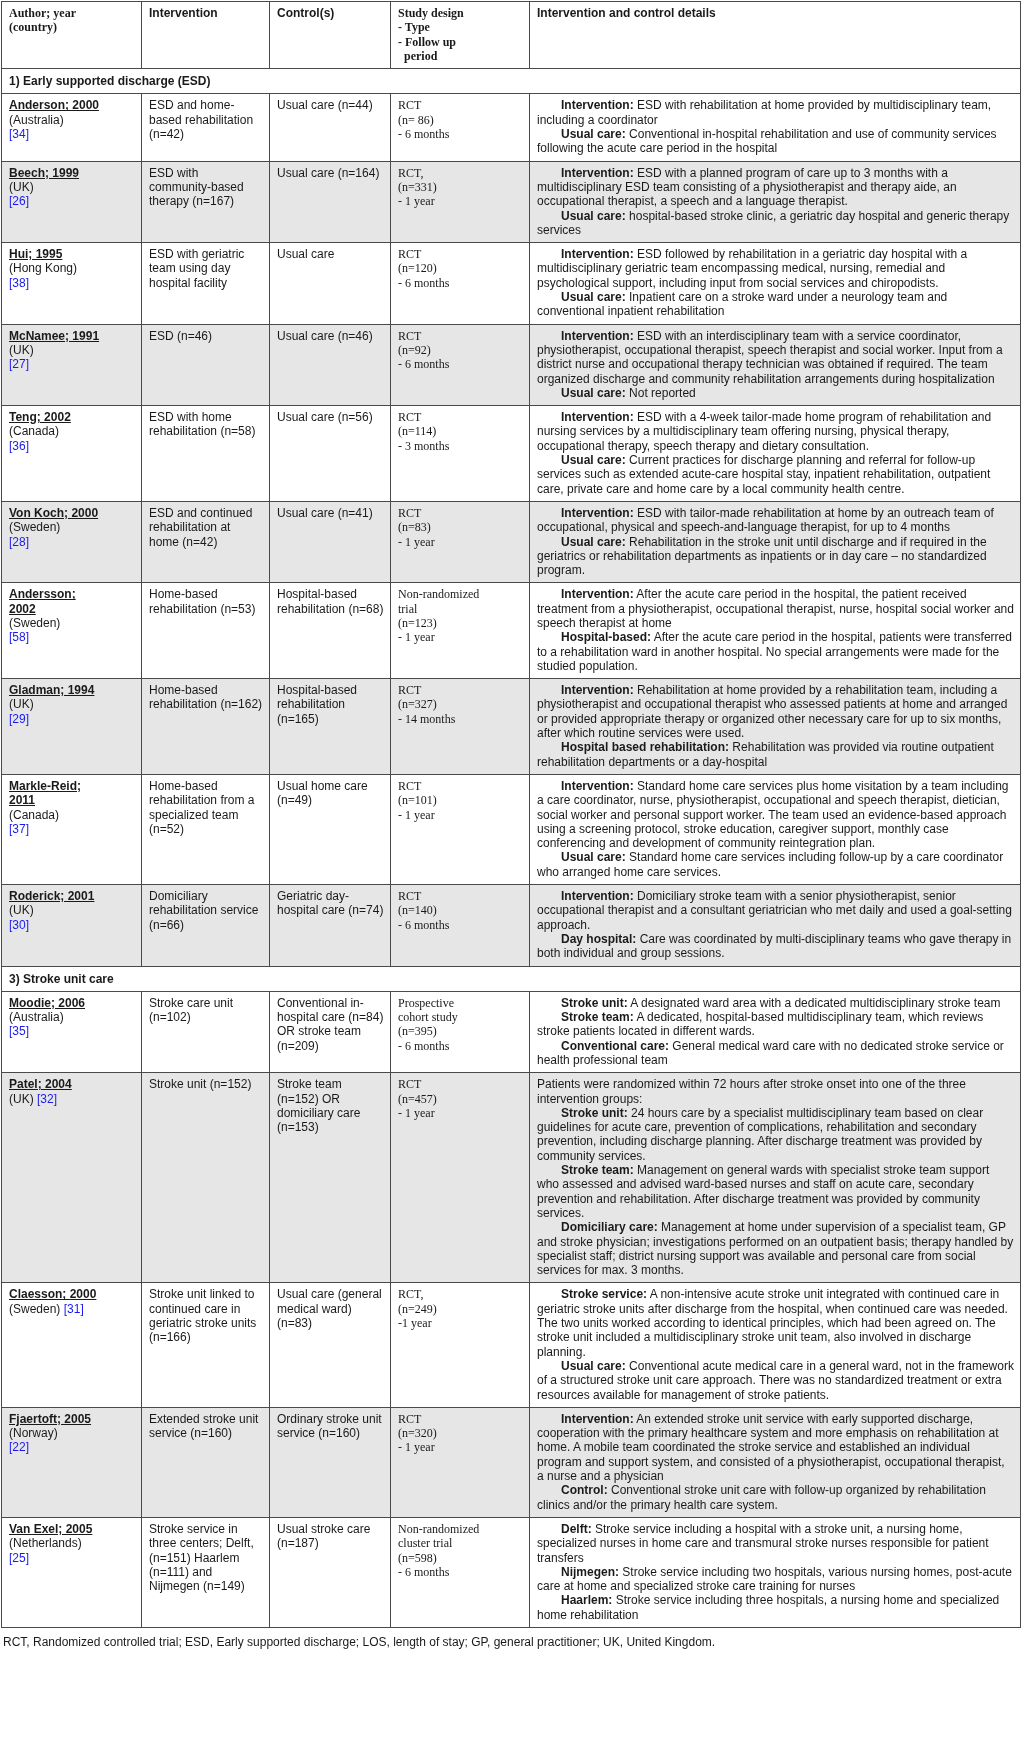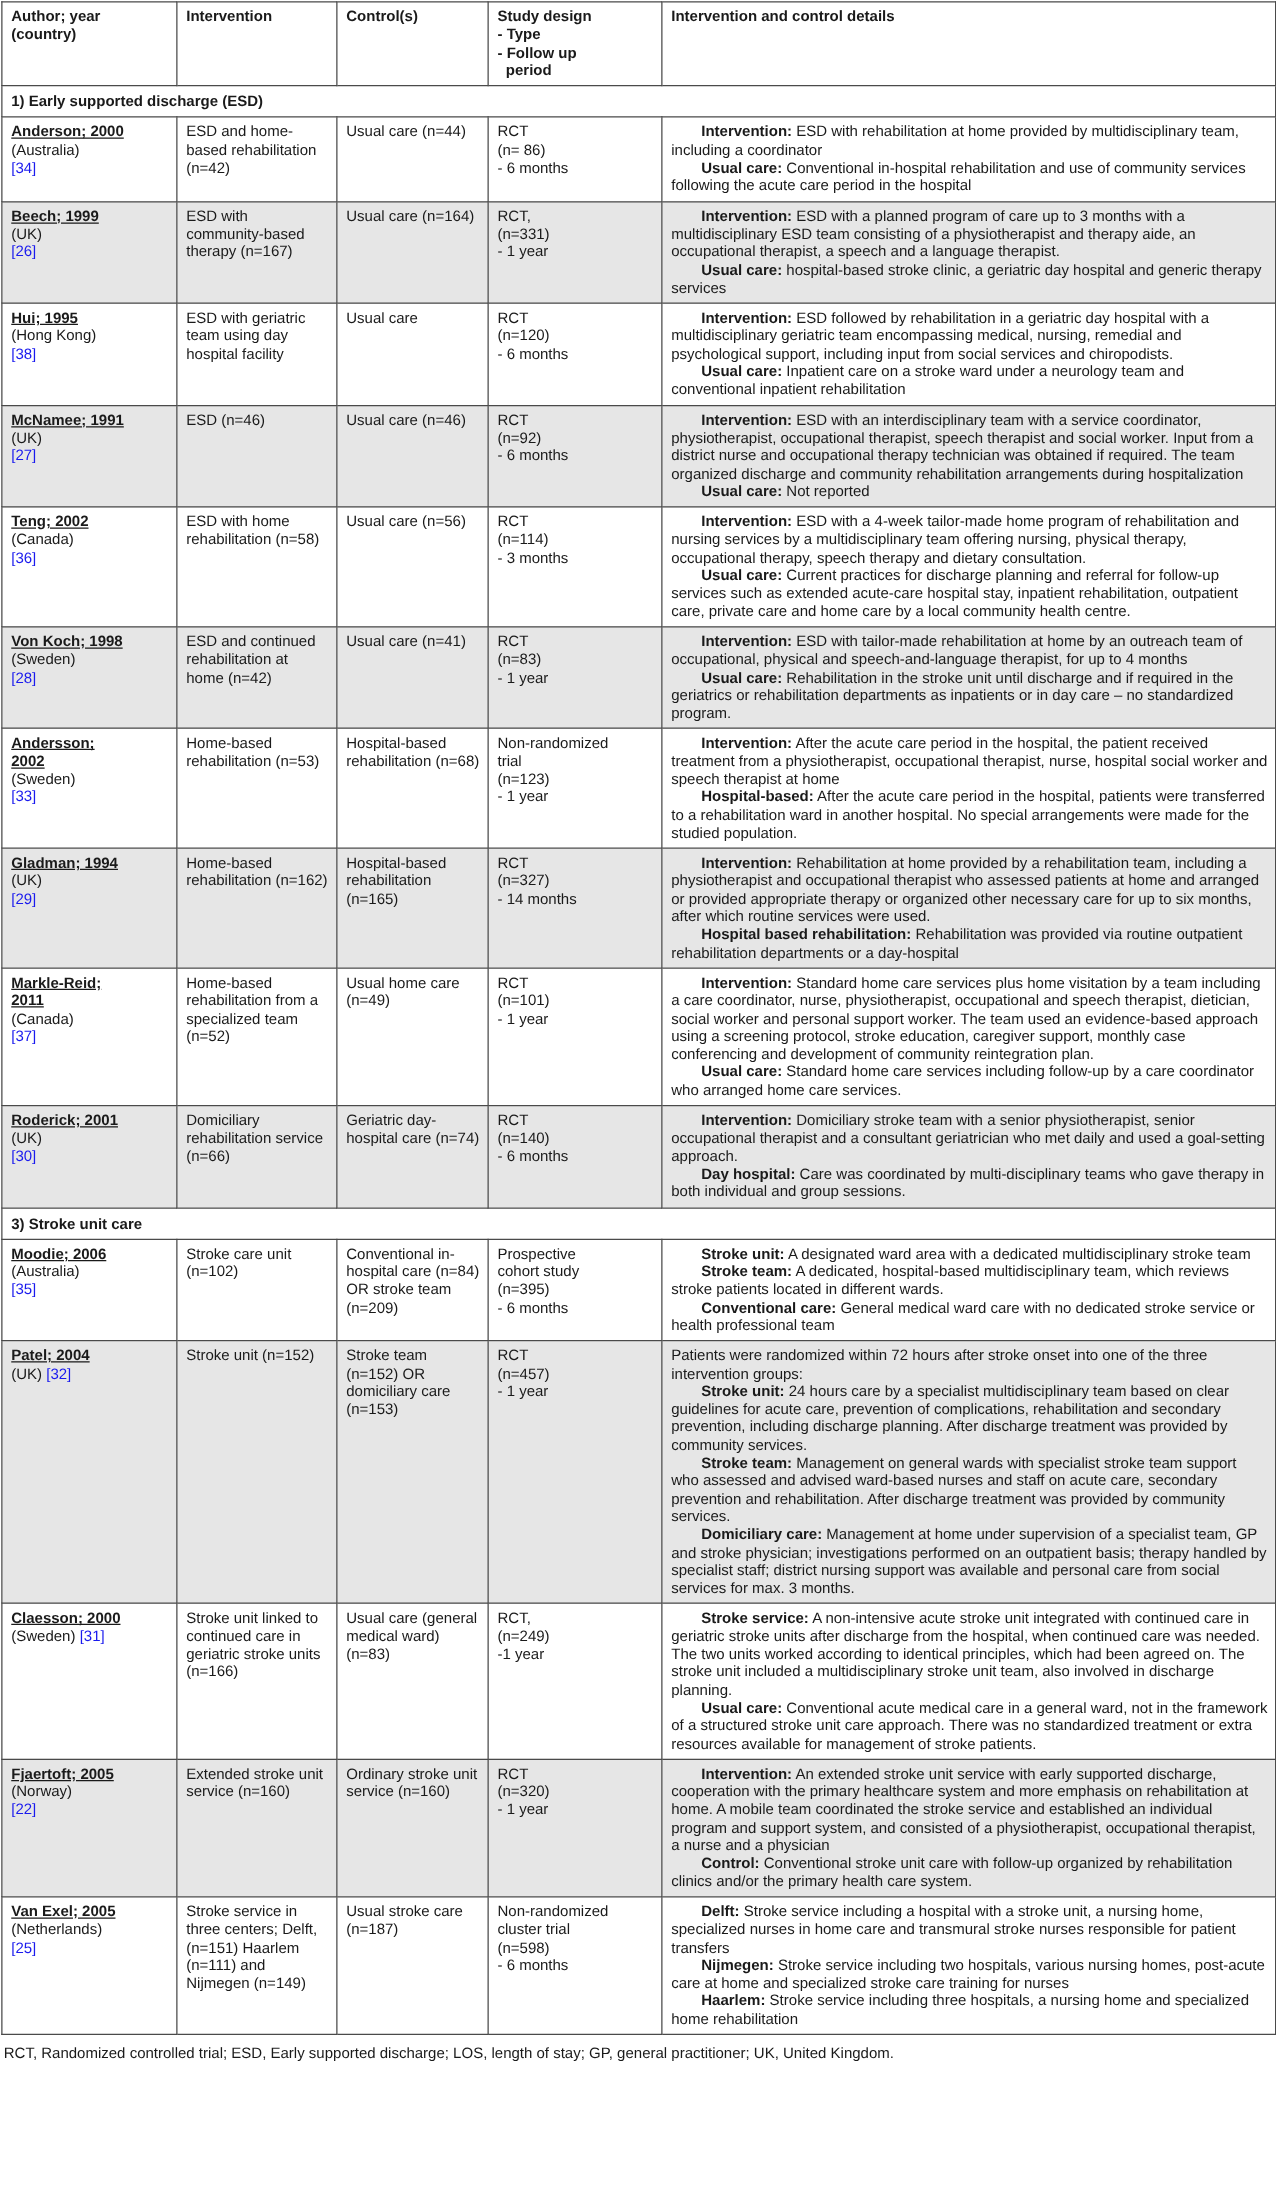--- a/index.html
+++ b/index.html
@@ -33,21 +33,21 @@
     text-align:left;
     padding:4px 6px 5px 7px;
     line-height:14.3px;
     font-weight:normal;
     word-wrap:break-word;
   }
   thead th{
     font-weight:bold;
     height:56px;
   }
-  th.pre, td.design{white-space:pre-wrap;}
+  th.pre, td.design{white-space:pre-wrap;font-family:Liberation Serif, serif;}
   tr.section-row td{
     font-weight:bold;
     padding-top:5px;
     padding-bottom:5px;
   }
   tr.shaded td{background:var(--shade);}
   .author-name{font-weight:bold;white-space:pre-line;text-decoration:underline;}
   .ref{color:var(--link);cursor:pointer;text-decoration:none;}
   td.details .seg b{font-weight:bold;padding-left:24px;}
   .footnote{
@@ -158,40 +158,40 @@
         <td class="design">RCT
 (n=114)
 - 3 months</td>
         <td class="details">
           <div class="seg"><b>Intervention:</b> ESD with a 4-week tailor-made home program of rehabilitation and nursing services by a multidisciplinary team offering nursing, physical therapy, occupational therapy, speech therapy and dietary consultation.</div>
           <div class="seg"><b>Usual care:</b> Current practices for discharge planning and referral for follow-up services such as extended acute-care hospital stay, inpatient rehabilitation, outpatient care, private care and home care by a local community health centre.</div>
         </td>
       </tr>
       <tr class="shaded">
         <td class="author">
-          <div class="author-name">Von Koch; 1998</div>
+          <div class="author-name">Von Koch; 2000</div>
           <div class="author-country">(Sweden)</div>
           <div class="author-ref"><span class="ref">[28]</span></div>
         </td>
         <td class="intervention">ESD and continued rehabilitation at home (n=42)</td>
         <td class="control">Usual care (n=41)</td>
         <td class="design">RCT
 (n=83)
 - 1 year</td>
         <td class="details">
           <div class="seg"><b>Intervention:</b> ESD with tailor-made rehabilitation at home by an outreach team of occupational, physical and speech-and-language therapist, for up to 4 months</div>
           <div class="seg"><b>Usual care:</b> Rehabilitation in the stroke unit until discharge and if required in the geriatrics or rehabilitation departments as inpatients or in day care – no standardized program.</div>
         </td>
       </tr>
       <tr>
         <td class="author">
           <div class="author-name">Andersson;
 2002</div>
           <div class="author-country">(Sweden)</div>
-          <div class="author-ref"><span class="ref">[33]</span></div>
+          <div class="author-ref"><span class="ref">[58]</span></div>
         </td>
         <td class="intervention">Home-based rehabilitation (n=53)</td>
         <td class="control">Hospital-based rehabilitation (n=68)</td>
         <td class="design">Non-randomized
 trial
 (n=123)
 - 1 year</td>
         <td class="details">
           <div class="seg"><b>Intervention:</b> After the acute care period in the hospital, the patient received treatment from a physiotherapist, occupational therapist, nurse, hospital social worker and speech therapist at home</div>
           <div class="seg"><b>Hospital-based:</b> After the acute care period in the hospital, patients were transferred to a rehabilitation ward in another hospital. No special arrangements were made for the studied population.</div>

